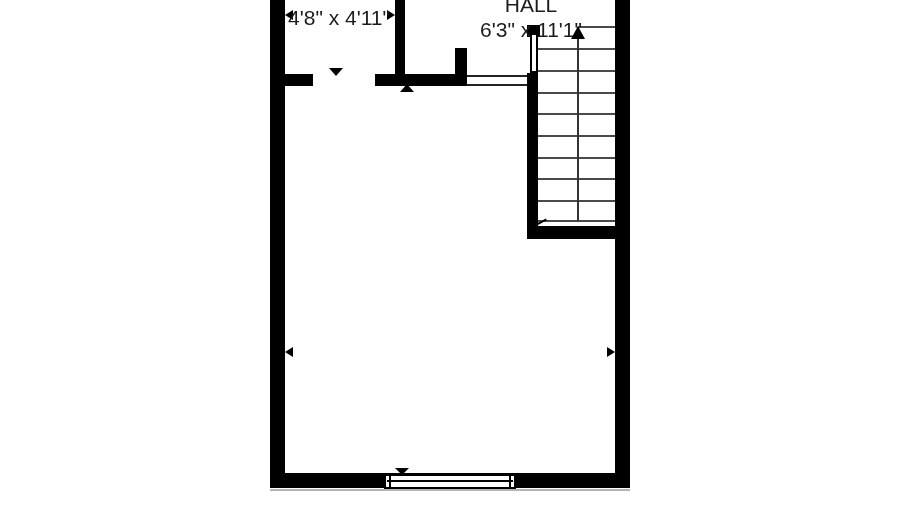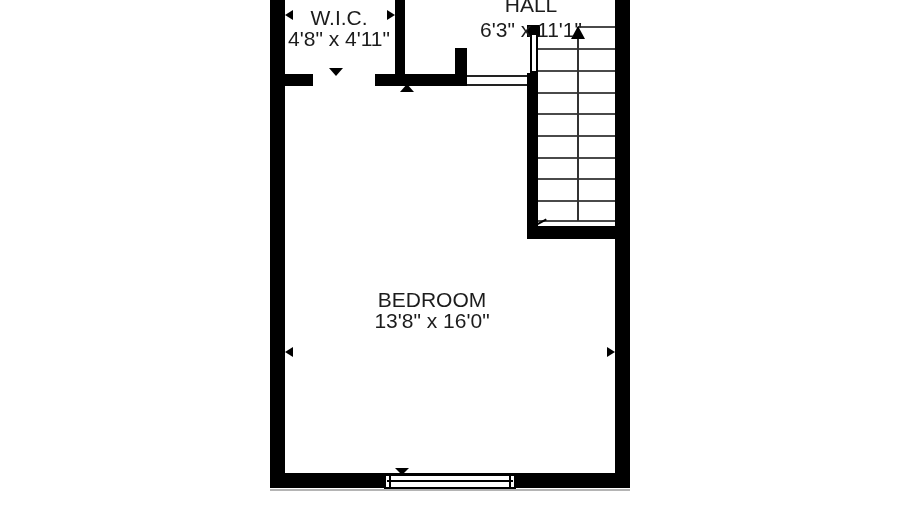--- a/index.html
+++ b/index.html
@@ -74,27 +74,22 @@
   <div class="tri down" style="left:329px;top:68px;"></div>
   <div class="tri up" style="left:400px;top:84px;"></div>
   <div class="tri down" style="left:395px;top:468px;border-top-width:7px;"></div>
 
   <div class="tri left" style="left:285px;top:10px;"></div>
   <div class="tri right" style="left:387px;top:10px;"></div>
   <div class="tri left" style="left:285px;top:347px;"></div>
   <div class="tri right" style="left:607px;top:347px;"></div>
 
   <div class="room-label" style="left:339px;top:7px;">
-    <div>W.I.C.</div>
     <div>4'8" x 4'11"</div>
   </div>
 
   <div class="room-label" style="left:531px;top:-6px;">
     <div>HALL</div>
     <div style="margin-top:4px;">6'3" x 11'1"</div>
   </div>
 
-  <div class="room-label" style="left:432px;top:289px;">
-    <div>BEDROOM</div>
-    <div>13'8" x 16'0"</div>
-  </div>
 
 </div>
 
 </body></html>

